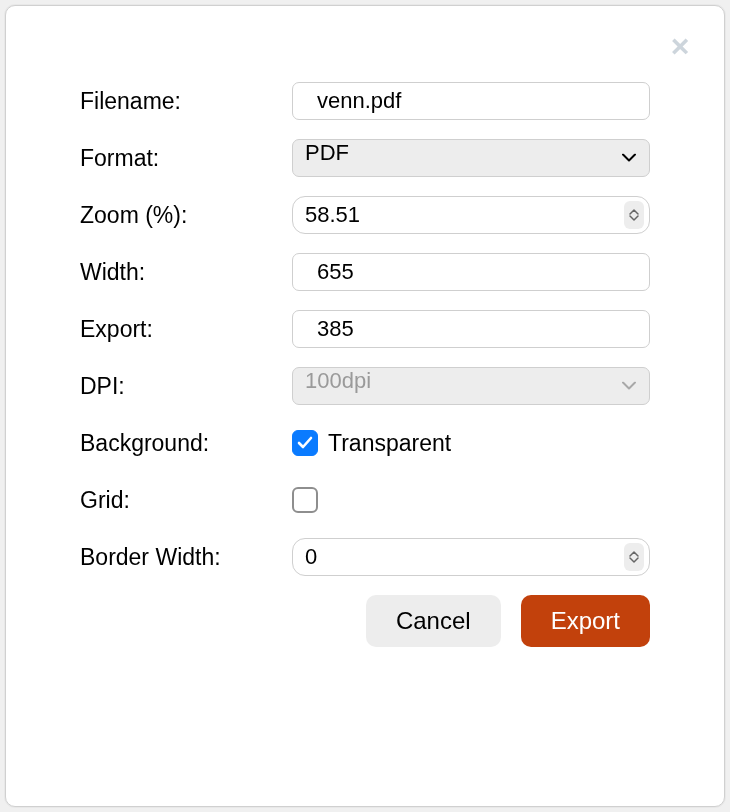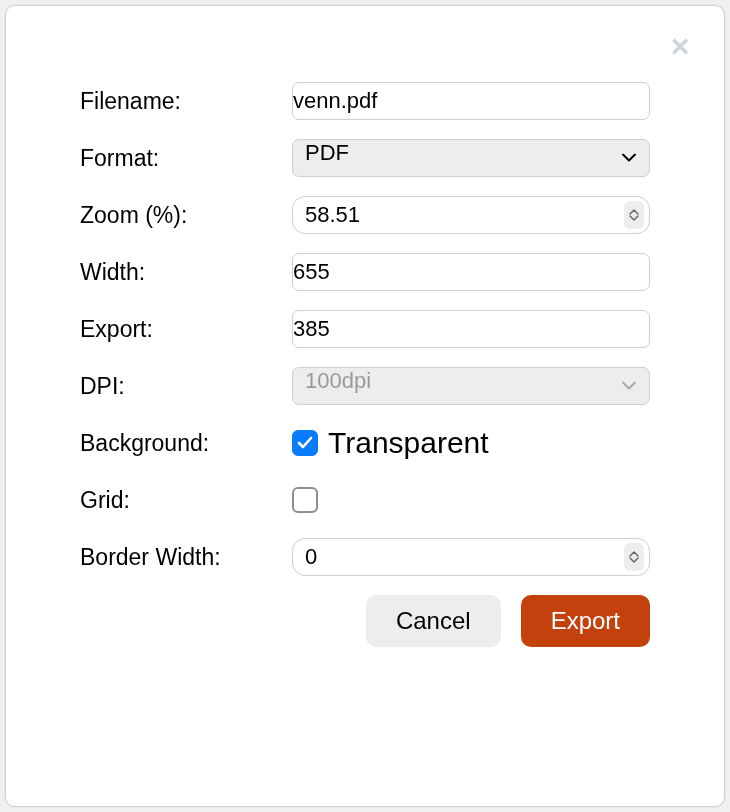--- a/index.html
+++ b/index.html
@@ -57,21 +57,21 @@
       flex-shrink: 0;
     }
     .control {
       flex: 1;
     }
     .text-input {
       width: 100%;
       height: 38px;
       border: 1px solid #cfcfcf;
       border-radius: 7px;
-      padding: 0 0;
+      padding: 0 24px;
       font-size: 22px;
       color: #000;
       background: #fff;
       outline: none;
       font-family: inherit;
     }
     .select-wrap {
       position: relative;
       width: 100%;
     }
@@ -157,21 +157,21 @@
     }
     .checkbox.checked {
       background: #0a7bff;
       border: 1px solid #0a7bff;
     }
     .checkbox.unchecked {
       background: #fff;
       border: 2.5px solid #8e8e8e;
     }
     .checkbox-label {
-      font-size: 30px;
+      font-size: 23px;
       color: #000;
       text-align: center;
     }
     .buttons {
       position: absolute;
       top: 589px;
       right: 74px;
       display: flex;
       gap: 20px;
     }

